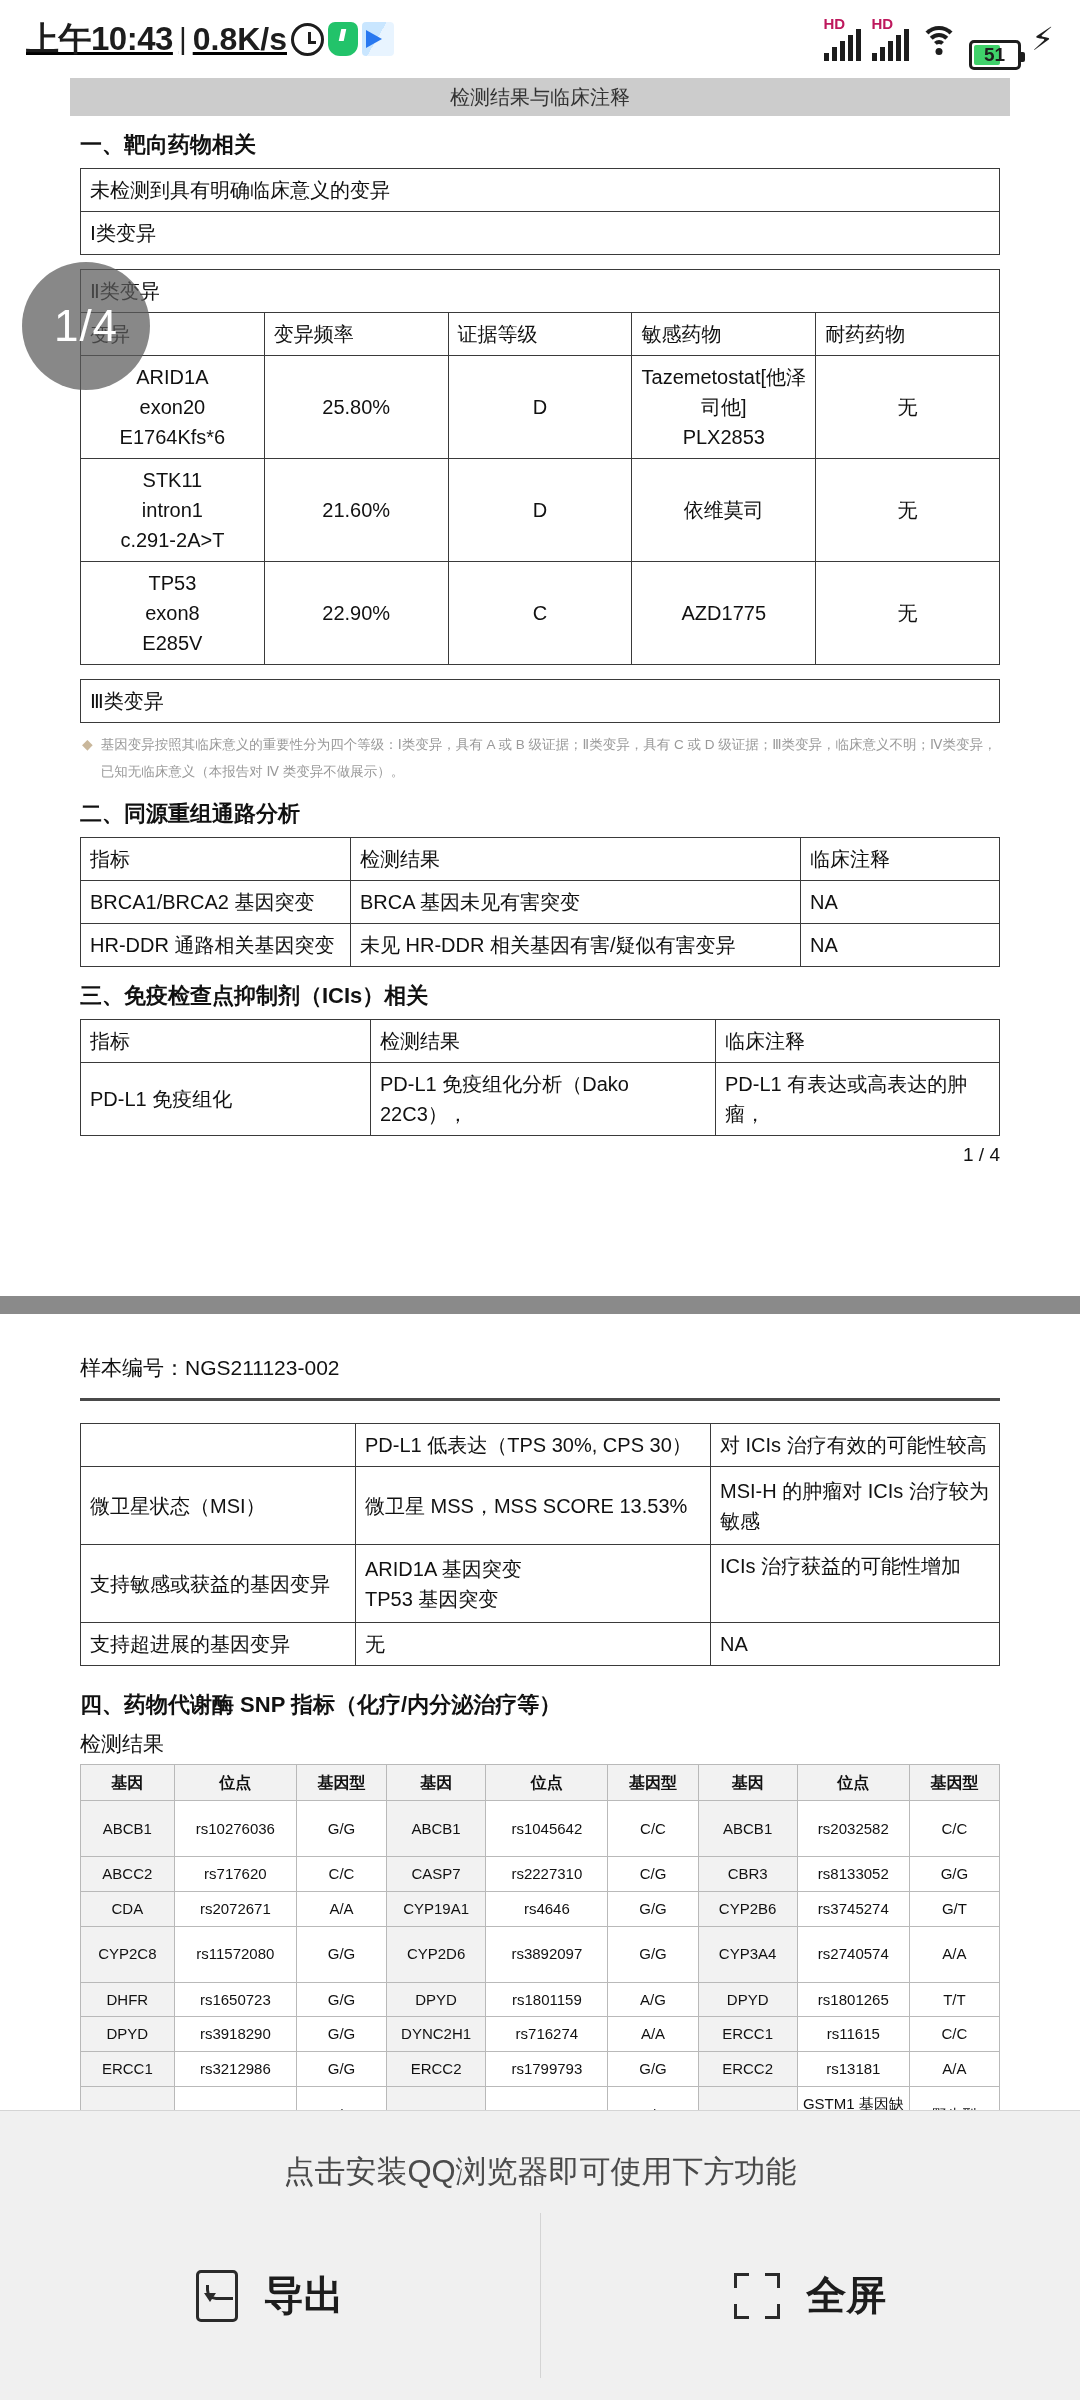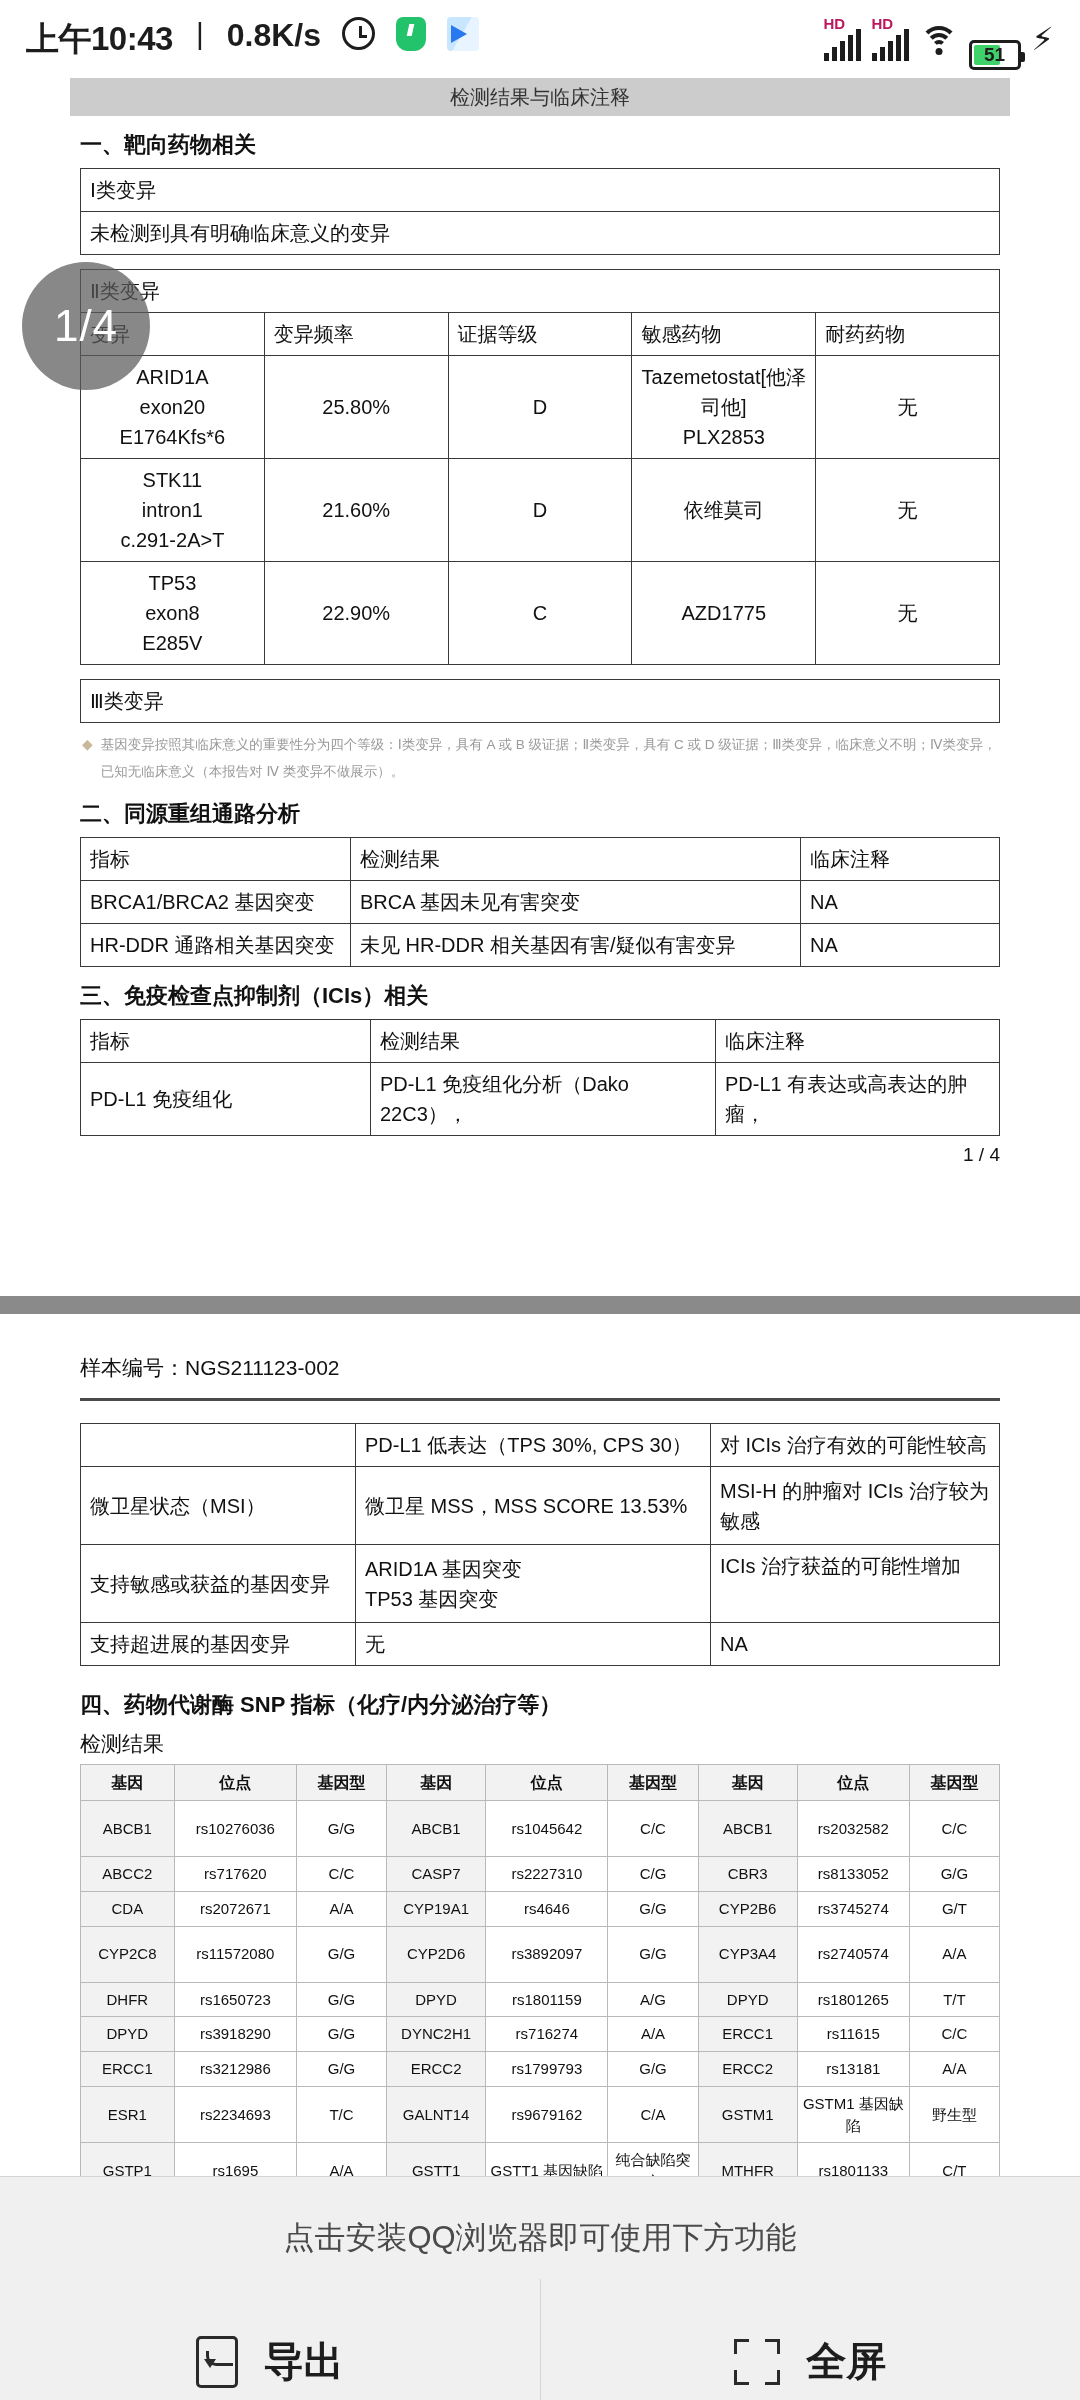--- a/index.html
+++ b/index.html
@@ -10,21 +10,21 @@
     overflow: hidden;
   }
   #app { position: relative; width: 1080px; height: 2400px; background: #ffffff; }
 
   
   .statusbar {
     height: 78px; width: 100%;
     display: flex; align-items: center; justify-content: space-between;
     padding: 0 26px; background: #ffffff;
   }
-  .sb-left { display: flex; align-items: flex-start; gap: 21px; }
+  .sb-left { display: flex; align-items: center; gap: 4px; text-decoration: underline; }
   .sb-time { font-size: 33px; font-weight: 700; color: #1d1d1d; letter-spacing: -0.5px; }
   .sb-sep { font-size: 30px; color: #1d1d1d; font-weight: 400; margin: 0 2px; }
   .sb-speed { font-size: 32px; font-weight: 700; color: #1d1d1d; }
   .sb-right { display: flex; align-items: center; gap: 11px; }
   .ico-alarm { width: 33px; height: 33px; border: 3.5px solid #1d1d1d; border-radius: 50%; position: relative; }
   .ico-alarm::before { content:""; position:absolute; left:14px; top:6px; width:3px; height:11px; background:#1d1d1d; }
   .ico-alarm::after { content:""; position:absolute; left:14px; top:15px; width:8px; height:3px; background:#1d1d1d; }
   .ico-green { width:30px; height:34px; background:#22c36a; border-radius:7px 7px 12px 12px; position:relative; }
   .ico-green::after{content:"";position:absolute;left:12px;top:7px;width:5px;height:12px;background:#fff;transform:skewX(-12deg);}
   .ico-blue { width:32px; height:34px; background:linear-gradient(120deg,#c9e6ff 0 48%, #e8f4ff 48% 100%); border-radius:4px; position:relative; }
@@ -101,21 +101,21 @@
   table.snp td, table.snp th {
     border:1px solid #b9b9b9; font-size:15px; color:#111; text-align:center;
     padding:6px 2px; font-weight:400; line-height:1.45;
   }
   table.snp th { background:#f2f2f2; font-weight:700; font-size:16px; }
   table.snp td.g { background:#f2f2f2; }
   table.snp tr.tall td { height:56px; }
 
   
   .overlay {
-    position:absolute; left:0; bottom:0; width:1080px; height:224px;
+    position:absolute; left:0; bottom:0; width:1080px; height:290px;
     background:#f0f0f0; border-top:1px solid #d4d4d4;
   }
   .ov-title { text-align:center; font-size:31px; color:#4a4a4a; padding:40px 0 0 0; }
   .ov-actions { display:flex; height:165px; margin-top:20px; }
   .ov-btn { flex:1; display:flex; align-items:center; justify-content:center; gap:26px; }
   .ov-btn + .ov-btn { border-left:1px solid #d4d4d4; }
   .ov-btn .lbl { font-size:40px; font-weight:700; color:#1d1d1d; }
   .ic-export { width:42px; height:52px; border:3px solid #2a2a2a; border-radius:5px; position:relative; }
   .ic-export::before { content:""; position:absolute; left:7px; top:12px; width:24px; height:12px;
      border:3px solid #2a2a2a; border-right:0; border-top:0; border-radius:0 0 0 10px; transform:rotate(0deg); }
@@ -189,24 +189,24 @@
     <span>检测结果与临床注释</span>
   </div>
 
   <div class="sheet">
 
     <h2 class="sec">一、靶向药物相关</h2>
 
     <table class="rep cls-table">
       <tbody>
           <tr>
+        <td>未检测到具有明确临床意义的变异</td>
+      </tr>
+      <tr>
         <td>Ⅰ类变异</td>
-      </tr>
-      <tr>
-        <td>未检测到具有明确临床意义的变异</td>
       </tr>
     </tbody>
       </table>
 
     <div class="band"></div>
 
     <table class="rep">
       <tbody>
           <tr>
         <td colspan="5">Ⅱ类变异</td>

